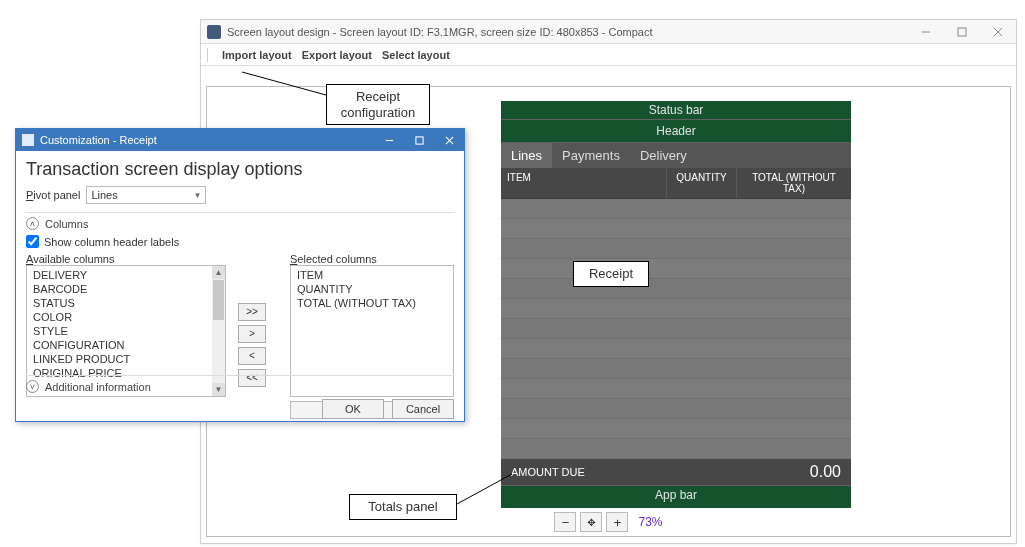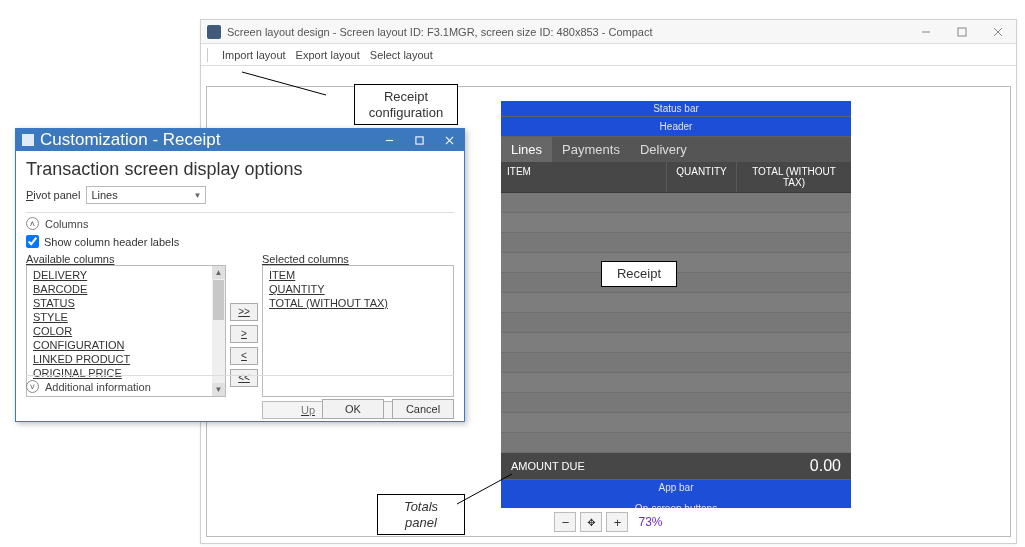--- a/index.html
+++ b/index.html
@@ -7,78 +7,78 @@
 
   
   .designer-window { position:absolute; left:200px; top:19px; width:817px; height:525px; background:#fff; border:1px solid #d0d0d0; box-shadow:0 1px 3px rgba(0,0,0,0.05); }
   .title-bar-main { height:24px; display:flex; align-items:center; border-bottom:1px solid #ddd; background:#f7f7f7; }
   .title-bar-main .app-icon { width:14px; height:14px; margin:0 6px; background:#425b7a; border-radius:2px; }
   .title-bar-main .title-text { flex:1; color:#555; font-size:11px; }
   .title-bar-main .win-btns { display:flex; }
   .title-bar-main .win-btn { width:36px; height:24px; display:flex; align-items:center; justify-content:center; color:#666; }
   .title-bar-main .win-btn svg { width:10px; height:10px; stroke:#888; stroke-width:1; fill:none; }
 
-  .menu-bar { height:22px; border-bottom:1px solid #ddd; display:flex; align-items:center; padding-left:6px; gap:10px; }
+  .menu-bar { height:22px; border-bottom:1px solid #ddd; display:flex; align-items:center; padding-left:6px; gap:10px;font-weight:bold; }
   .menu-bar .sep { width:1px; height:14px; background:#ccc; margin-right:4px; }
   .menu-item { color:#444; cursor:default; }
 
   .tabstrip { height:20px; display:flex; align-items:flex-end; padding-left:4px; }
   .tab { border:1px solid #bbb; border-bottom:none; padding:2px 8px; background:#ececec; font-size:11px; margin-right:-1px; position:relative; }
   .tab.active { background:#fff; z-index:2; }
 
   .client { position:absolute; left:5px; right:5px; top:66px; bottom:6px; border:1px solid #bbb; background:#fff; }
   .canvas-wrap { position:absolute; left:0; right:0; top:0; bottom:28px; overflow:hidden; }
   .zoom-bar { position:absolute; left:0; right:0; bottom:0; height:28px; display:flex; align-items:center; justify-content:center; gap:4px; background:#fff; }
   .zoom-btn { width:22px; height:20px; border:1px solid #bbb; background:#f3f3f3; display:flex; align-items:center; justify-content:center; font-size:13px; color:#333; }
   .zoom-val { margin-left:6px; color:#6d28d9; font-size:12px; }
 
   
   .phone { position:absolute; left:294px; top:14px; width:350px; height:427px; background:#7d7d7d; }
-  .statusbar, .headerrow, .appbar, .onscreen { text-align:center; font-size:10px; color:#e3e3e3; padding:2px 0; background:#1d4ed8; border-bottom:1px solid #606060; }
+  .statusbar, .headerrow, .appbar, .onscreen { text-align:center; font-size:12px; color:#e3e3e3; padding:2px 0; background:#14532d; border-bottom:1px solid #606060; }
   .headerrow { padding:4px 0; }
   .tabs-row { display:flex; background:#555; color:#ddd; font-size:13px; }
   .ptab { padding:5px 10px; }
   .ptab.active { background:#676767; color:#fff; }
   .colhdr { display:flex; background:#474747; color:#fff; font-size:10px; border-bottom:1px solid #3a3a3a; }
   .colhdr div { padding:4px 6px; }
   .colhdr .c1 { flex:1; }
   .colhdr .c2 { width:70px; border-left:1px solid #5a5a5a; text-align:center;}
   .colhdr .c3 { width:115px; border-left:1px solid #5a5a5a; text-align:center;}
   .grid-rows div { height:20px; border-bottom:1px solid #6f6f6f; background:#7d7d7d; }
   .grid-rows div:nth-child(odd){ background:#787878; }
   .totals { display:flex; background:#474747; color:#fff; font-size:11px; padding:4px 10px; justify-content:space-between; align-items:center;}
   .totals .amt { font-size:16px; }
   .appbar { border-top:1px solid #606060; border-bottom:none;}
   .onscreen { padding:8px 0; border-bottom:none;}
 
   
-  .callout { position:absolute; background:#fff; border:1px solid #000; padding:4px 10px; font-size:13px; text-align:center; line-height:1.2;margin-left:28px; }
+  .callout { position:absolute; background:#fff; border:1px solid #000; padding:4px 10px; font-size:13px; text-align:center; line-height:1.2; }
   svg.leader { position:absolute; overflow:visible; pointer-events:none; }
 
   
   .dialog { position:absolute; left:15px; top:128px; width:450px; height:294px; background:#fff; border:1px solid #397bc8; box-shadow:2px 2px 6px rgba(0,0,0,0.25); }
-  .dlg-title { height:22px; background:#3b78bd; color:#fff; display:flex; align-items:center; font-size:17px; }
+  .dlg-title { height:22px; background:#3b78bd; color:#fff; display:flex; align-items:center; font-size:11px; }
   .dlg-title .dlg-icon { width:12px; height:12px; margin:0 6px; background:#fff; opacity:.85; }
   .dlg-title .dlg-text { flex:1; }
   .dlg-title .dlg-btns { display:flex; }
   .dlg-title .dlg-btn { width:30px; height:22px; display:flex; align-items:center; justify-content:center; }
   .dlg-title .dlg-btn svg{ width:9px; height:9px; stroke:#fff; stroke-width:1.2; fill:none;}
   .dlg-body { padding:6px 10px 8px 10px; position:relative; }
   .dlg-heading { font-size:18px; color:#333; margin:2px 0 6px 0; }
   .row { display:flex; align-items:center; gap:6px; }
   .lbl-underline { text-decoration: none; }
   .lbl-underline::first-letter { text-decoration: underline; }
   .combo { width:120px; height:18px; border:1px solid #bbb; background:#fff; display:flex; align-items:center; padding:0 4px; justify-content:space-between; }
   .combo .caret { font-size:8px; color:#666; }
   hr.sect { border:none; border-top:1px solid #ddd; margin:8px 0 4px 0; }
   .sect-head { display:flex; align-items:center; gap:6px; font-size:11px; color:#444; }
   .circ { width:13px; height:13px; border:1px solid #888; border-radius:50%; display:flex; align-items:center; justify-content:center; font-size:9px; color:#555;}
   .check-row { display:flex; align-items:center; gap:5px; margin:5px 0; }
   .check-row input { margin:0; }
-  .cols { display:flex; gap:4px; margin-top:4px;text-decoration:underline; }
+  .cols { display:flex; gap:12px; margin-top:4px; }
   .col-block { display:flex; flex-direction:column; }
   .list { border:1px solid #bbb; background:#fff; height:132px; overflow:hidden; position:relative; }
   .list-scroll { position:absolute; right:0; top:0; bottom:0; width:13px; background:#efefef; display:flex; flex-direction:column; justify-content:space-between; align-items:center; }
   .list-scroll .sbtn{ width:13px; height:13px; background:#e0e0e0; font-size:8px; color:#666; text-align:center; line-height:13px;}
   .list-scroll .thumb{ flex:0 0 40px; width:11px; background:#c8c8c8; margin:1px;}
   .list-item { padding:1px 6px; font-size:11px; color:#333; }
   .mid-btns { display:flex; flex-direction:column; gap:4px; justify-content:center; padding-top:18px;}
   .mbtn { width:28px; height:18px; border:1px solid #aaa; background:#f1f1f1; font-size:10px; text-align:center; line-height:16px; color:#333;}
   .updown { display:flex; gap:8px; margin-top:4px; }
   .updown .btn { flex:1; height:18px; border:1px solid #bbb; background:#f4f4f4; text-align:center; line-height:16px; color:#777; font-size:11px;}
@@ -172,21 +172,21 @@
   <div>configuration</div>
 </div>
 <svg class="leader" style="left:240px; top:70px;" width="90" height="70">
     <line x1="2" y1="2" x2="86" y2="25" stroke="#000" stroke-width="1"></line>
   </svg>
 
 <div class="callout" style="left:573px; top:261px; width:76px;">
   <span>Receipt</span>
 </div>
 
-<div class="callout" style="left:349px; top:494px; width:88px;font-style:italic;">
+<div class="callout" style="left:349px; top:494px; width:108px;">
   <span>Totals panel</span>
 </div>
 <svg class="leader" style="left:456px; top:472px;" width="60" height="34">
     <line x1="1" y1="32" x2="56" y2="2" stroke="#000" stroke-width="1"></line>
   </svg>
 
 <div class="dialog">
   <div class="dlg-title">
     <div class="dlg-icon"></div>
     <div class="dlg-text">Customization - Receipt</div>
@@ -228,41 +228,41 @@
       <span>Show column header labels</span>
     </div>
     <div class="cols">
       <div class="col-block" style="width:200px;">
         <span class="lbl-underline">Available columns</span>
         <div class="list" style="position:relative;">
           <div style="padding:2px 0 2px 0;">
             <div class="list-item">DELIVERY</div>
             <div class="list-item">BARCODE</div>
             <div class="list-item">STATUS</div>
+            <div class="list-item">COLOR</div>
             <div class="list-item">STYLE</div>
-            <div class="list-item">COLOR</div>
             <div class="list-item">CONFIGURATION</div>
             <div class="list-item">LINKED PRODUCT</div>
             <div class="list-item">ORIGINAL PRICE</div>
           </div>
           <div class="list-scroll">
             <div class="sbtn">▲</div>
             <div class="thumb"></div>
             <div style="flex:1"></div>
             <div class="sbtn">▼</div>
           </div>
         </div>
       </div>
       <div class="mid-btns">
         <div class="mbtn">&gt;&gt;</div>
         <div class="mbtn">&gt;</div>
         <div class="mbtn">&lt;</div>
         <div class="mbtn">&lt;&lt;</div>
       </div>
-      <div class="col-block" style="flex:1;">
+      <div class="col-block" style="flex:1;margin-left:12px;">
         <span class="lbl-underline">Selected columns</span>
         <div class="list">
           <div style="padding:2px 0;">
             <div class="list-item">ITEM</div>
             <div class="list-item">QUANTITY</div>
             <div class="list-item">TOTAL (WITHOUT TAX)</div>
           </div>
         </div>
         <div class="updown">
           <div class="btn">Up</div>

